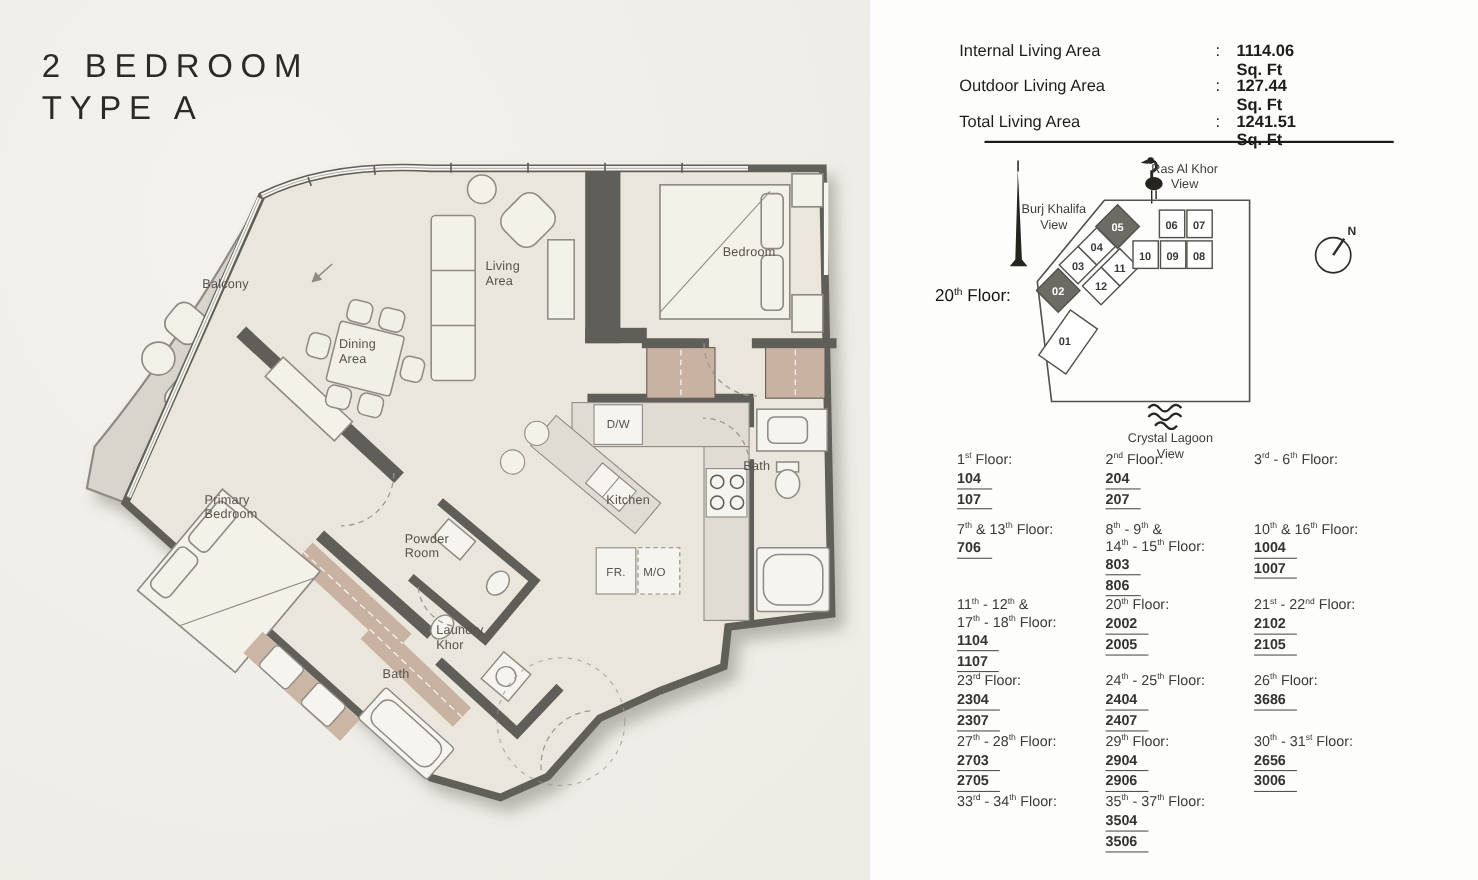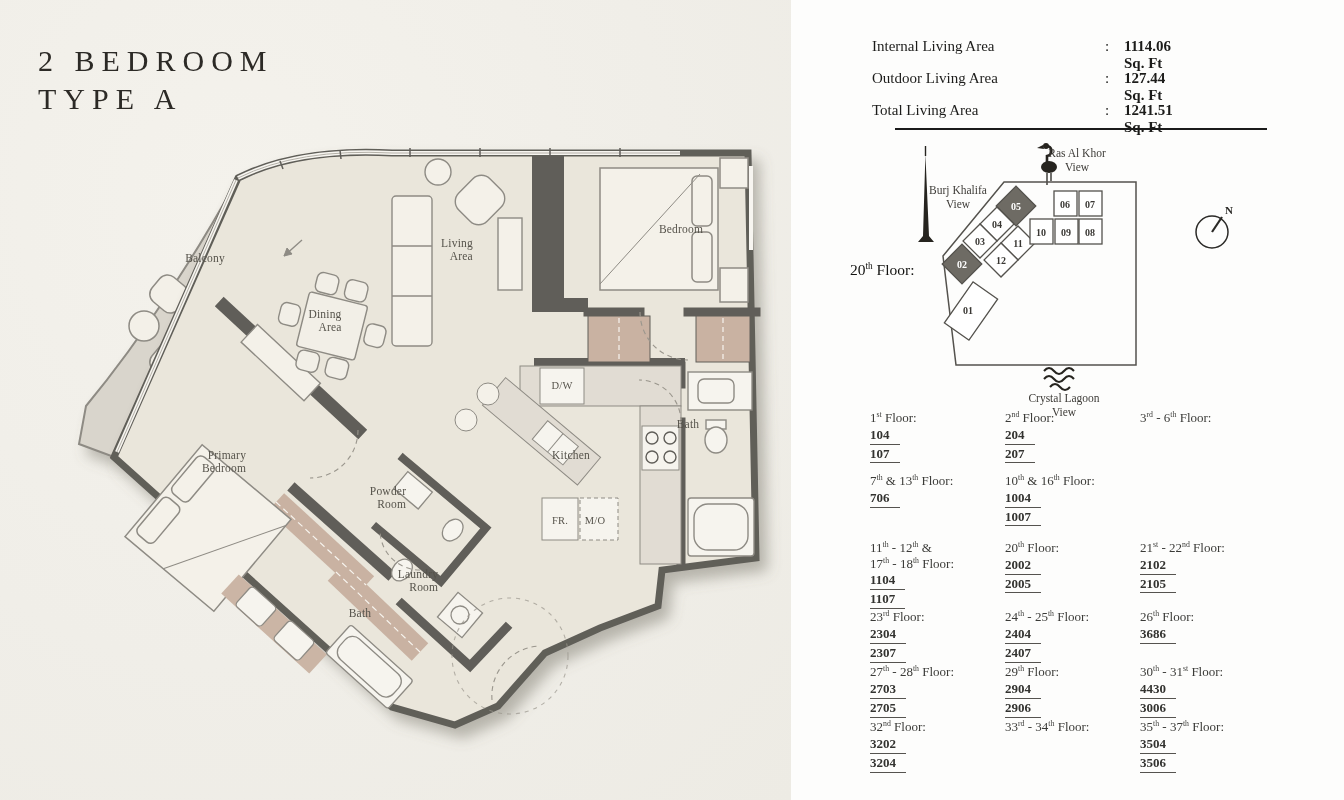--- a/index.html
+++ b/index.html
@@ -1,26 +1,26 @@
 <!DOCTYPE html>
 <html><head>
 <meta charset="utf-8">
 <style>
   html,body{margin:0;padding:0;background:#ffffff;}
   .stage{position:relative;width:1344px;height:800px;overflow:hidden;
-         font-family:Liberation Serif, serif;background:#fdfdfc;}
+         font-family:Liberation Sans, sans-serif;background:#fdfdfc;}
   .left-panel{position:absolute;left:0;top:0;width:791px;height:800px;
  background:radial-gradient(ellipse at 30% 25%,#f4f2ec 0%,#f0eee8 55%,#edebe4 100%);}
   .page-title{position:absolute;left:38px;top:42px;font-size:30px;letter-spacing:7px;
               line-height:1.25;color:#2c2a26;white-space:pre-line;font-weight:400;}
   
   .plan-wrap{position:absolute;left:40px;top:100px;width:760px;height:660px;}
   .plan-wrap svg{position:absolute;left:0;top:0;}
   .plabel{position:absolute;transform:translate(-50%,-50%);font-size:11.5px;color:#56534b;
-          text-align:right;white-space:pre-line;line-height:1.15;letter-spacing:.2px;}
+          text-align:left;white-space:pre-line;line-height:1.15;letter-spacing:.2px;}
   .plabel.sm{font-size:10.5px;}
   
   .stats-row{position:absolute;height:22px;font-size:15px;color:#1c1c1a;}
   .stats-row .slabel{position:absolute;left:872px;width:200px;}
   .stats-row .scolon{position:absolute;left:1105px;}
   .stats-row .svalue{position:absolute;left:1124px;font-weight:700;}
   .stats-divider{position:absolute;left:895px;top:128px;width:372px;height:2px;background:#1b1b1b;}
   
   .keyplan{position:absolute;left:840px;top:140px;width:430px;height:278px;}
   .floor-callout{position:absolute;left:10px;top:121px;font-size:15.5px;color:#121210;font-weight:500;}
@@ -213,28 +213,28 @@
         <path d="M244,156 l8,-2 -5,-6 z"></path>
       </g>
     </svg>
 
     <div class="plabel" style="left:165px;top:159px">Balcony</div>
     <div class="plabel" style="left:417px;top:150px">Living
 Area</div>
     <div class="plabel" style="left:285px;top:221px">Dining
 Area</div>
     <div class="plabel" style="left:641px;top:130px">Bedroom</div>
-    <div class="plabel" style="left:184px;top:362px">Primary
+    <div class="plabel" style="left:170px;top:362px">Primary
 Bedroom</div>
     <div class="plabel" style="left:348px;top:398px">Powder
 Room</div>
     <div class="plabel" style="left:531px;top:356px">Kitchen</div>
     <div class="plabel" style="left:648px;top:325px">Bath</div>
     <div class="plabel" style="left:378px;top:481px">Laundry
-Room</div>
+Khor</div>
     <div class="plabel" style="left:320px;top:514px">Bath</div>
     <div class="plabel sm" style="left:522px;top:286px">D/W</div>
     <div class="plabel sm" style="left:520px;top:421px">FR.</div>
     <div class="plabel sm" style="left:555px;top:421px">M/O</div>
   </div>
 
   <div>
     <div class="stats-row" style="top:38px">
       <span class="slabel">Internal Living Area</span>
       <span class="scolon">:</span>
@@ -366,20 +366,27 @@
     </div>
     <div class="frow" style="min-height:67px">
       <div class="fcell">
         <div class="flabel">7<sup>th</sup> &amp; 13<sup>th</sup> Floor:</div>
         <div class="funit-stack">
             <div class="funit">706</div>
         <div class="funit"></div>
           </div>
       </div>
       <div class="fcell">
+        <div class="flabel">8<sup>th</sup> - 9<sup>th</sup> &amp;<br>14<sup>th</sup> - 15<sup>th</sup> Floor:</div>
+        <div class="funit-stack">
+            <div class="funit">803</div>
+        <div class="funit">806</div>
+          </div>
+      </div>
+      <div class="fcell">
         <div class="flabel">10<sup>th</sup> &amp; 16<sup>th</sup> Floor:</div>
         <div class="funit-stack">
             <div class="funit">1004</div>
         <div class="funit">1007</div>
           </div>
       </div>
     </div>
     <div class="frow" style="min-height:63px">
       <div class="fcell">
         <div class="flabel">11<sup>th</sup> - 12<sup>th</sup> &amp;<br>17<sup>th</sup> - 18<sup>th</sup> Floor:</div>
@@ -437,33 +444,26 @@
       <div class="fcell">
         <div class="flabel">29<sup>th</sup> Floor:</div>
         <div class="funit-stack">
             <div class="funit">2904</div>
         <div class="funit">2906</div>
           </div>
       </div>
       <div class="fcell">
         <div class="flabel">30<sup>th</sup> - 31<sup>st</sup> Floor:</div>
         <div class="funit-stack">
-            <div class="funit">4430</div>
+            <div class="funit">2656</div>
         <div class="funit">3006</div>
           </div>
       </div>
     </div>
     <div class="frow" style="min-height:78px">
-      <div class="fcell">
-        <div class="flabel">32<sup>nd</sup> Floor:</div>
-        <div class="funit-stack">
-            <div class="funit">3202</div>
-        <div class="funit">3204</div>
-          </div>
-      </div>
       <div class="fcell">
         <div class="flabel">33<sup>rd</sup> - 34<sup>th</sup> Floor:</div>
       </div>
       <div class="fcell">
         <div class="flabel">35<sup>th</sup> - 37<sup>th</sup> Floor:</div>
         <div class="funit-stack">
             <div class="funit">3504</div>
         <div class="funit">3506</div>
           </div>
       </div>

